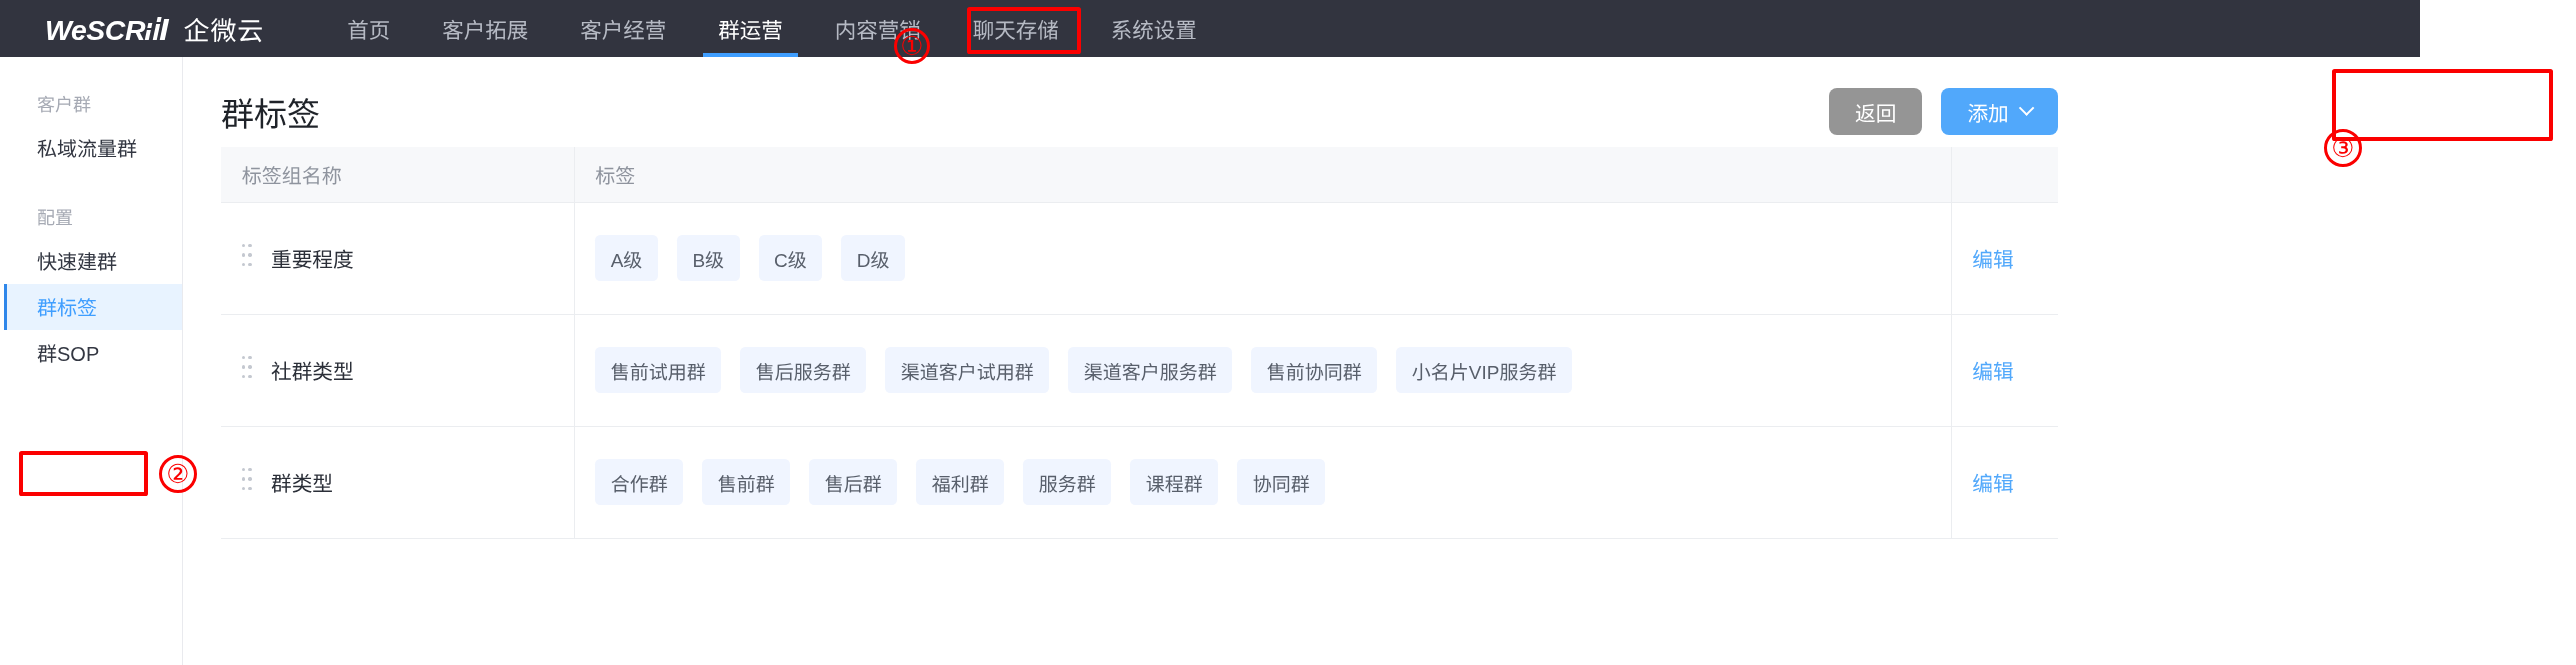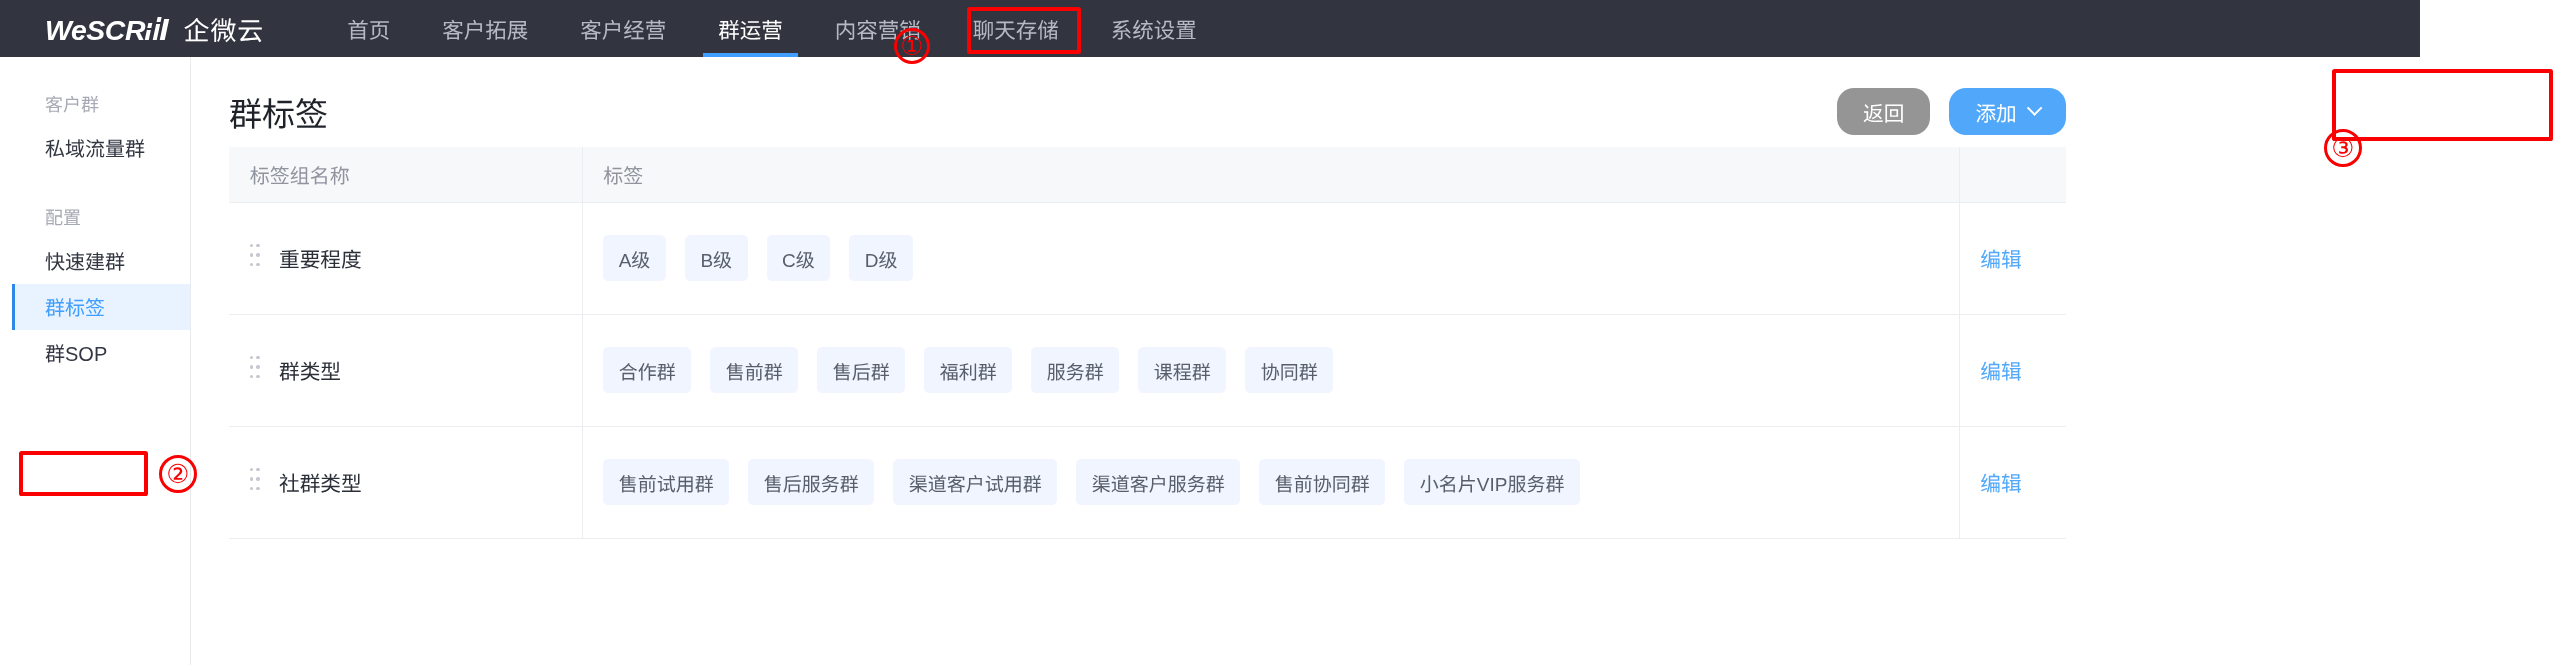--- a/index.html
+++ b/index.html
@@ -90,21 +90,21 @@
       linear-gradient(150deg, #f3a6e0 0%, #e36bd0 40%, #a855f7 70%, #7c3aed 100%);
   }
   .user-name {
     color: #c9ccd4; font-size: 21.5px; margin-left: 19px;
     letter-spacing: 1.7px; white-space: nowrap;
   }
   .logout { margin-left: 40px; display: flex; align-items: center; cursor: pointer; }
 
   
   .body-wrap {
-    position: absolute; top: 57px; left: 12px;
+    position: absolute; top: 57px; left: 4px;
     width: 2088px; height: 608px;
     display: flex; background: #7f1d1d;
   }
   .sidebar {
     width: 179px; height: 608px; flex: 0 0 179px;
     background: #ffffff; border-right: 0.9px solid #e9eaee;
     padding-top: 20.7px;
   }
   .side-group-title {
     color: #a6aab4; font-size: 18px; padding: 12px 0 8.6px 33px;
@@ -130,21 +130,21 @@
   }
   .content-inner { padding: 0 34px 0 38px; }
 
   .page-head {
     display: flex; align-items: center;
     height: 90px; padding-top: 19px;
   }
   .page-title { font-size: 33px; color: #1f2329; font-weight: normal; }
   .head-actions { margin-left: auto; display: flex; align-items: center; gap: 19px; }
   .btn {
-    font-size: 20.7px; border: none; border-radius: 17px;
+    font-size: 20.7px; border: none; border-radius: 8px;
     padding: 0 26px; height: 47px;
     display: inline-flex; align-items: center; justify-content: center; gap: 12px;
     cursor: pointer; white-space: nowrap;
     font-family: "Liberation Sans", "DejaVu Sans", sans-serif;
   }
   .btn-default { background: #959595; color: #ffffff; }
   .btn-primary { background: #51a8fb; color: #ffffff; font-family: Liberation Mono, monospace; }
   .chev {
     display: inline-block; width: 11.2px; height: 11.2px;
     border-right: 2.6px solid #ffffff; border-bottom: 2.6px solid #ffffff;
@@ -304,68 +304,68 @@
               <td>
                 <div class="name-cell">
                   <span class="drag-handle">
                     <span></span>
                       <span></span>
                       <span></span>
                       <span></span>
                       <span></span>
                       <span></span>
                   </span>
+                  <span>社群类型</span>
+                </div>
+              </td>
+              <td>
+                <div class="tags">
+                  <span class="tag">售前试用群</span>
+                  <span class="tag">售后服务群</span>
+                  <span class="tag">渠道客户试用群</span>
+                  <span class="tag">渠道客户服务群</span>
+                  <span class="tag">售前协同群</span>
+                  <span class="tag">小名片VIP服务群</span>
+                </div>
+              </td>
+              <td>
+                <span class="edit-link">编辑</span>
+              </td>
+            </tr>
+
+            <tr>
+              <td>
+                <div class="name-cell">
+                  <span class="drag-handle">
+                    <span></span>
+                      <span></span>
+                      <span></span>
+                      <span></span>
+                      <span></span>
+                      <span></span>
+                  </span>
                   <span>群类型</span>
                 </div>
               </td>
               <td>
                 <div class="tags">
                   <span class="tag">合作群</span>
                   <span class="tag">售前群</span>
                   <span class="tag">售后群</span>
                   <span class="tag">福利群</span>
                   <span class="tag">服务群</span>
                   <span class="tag">课程群</span>
                   <span class="tag">协同群</span>
                 </div>
               </td>
               <td>
                 <span class="edit-link">编辑</span>
               </td>
             </tr>
 
-            <tr>
-              <td>
-                <div class="name-cell">
-                  <span class="drag-handle">
-                    <span></span>
-                      <span></span>
-                      <span></span>
-                      <span></span>
-                      <span></span>
-                      <span></span>
-                  </span>
-                  <span>社群类型</span>
-                </div>
-              </td>
-              <td>
-                <div class="tags">
-                  <span class="tag">售前试用群</span>
-                  <span class="tag">售后服务群</span>
-                  <span class="tag">渠道客户试用群</span>
-                  <span class="tag">渠道客户服务群</span>
-                  <span class="tag">售前协同群</span>
-                  <span class="tag">小名片VIP服务群</span>
-                </div>
-              </td>
-              <td>
-                <span class="edit-link">编辑</span>
-              </td>
-            </tr>
-
           </tbody>
         </table>
 
       </div>
     </main>
   </div>
 
   <div class="anno-box" style="left:967px; top:6.9px; width:114px; height:47px;"></div>
   <div class="anno-circle" style="left:894px; top:27.6px; width:36px; height:36px;">①</div>
 

